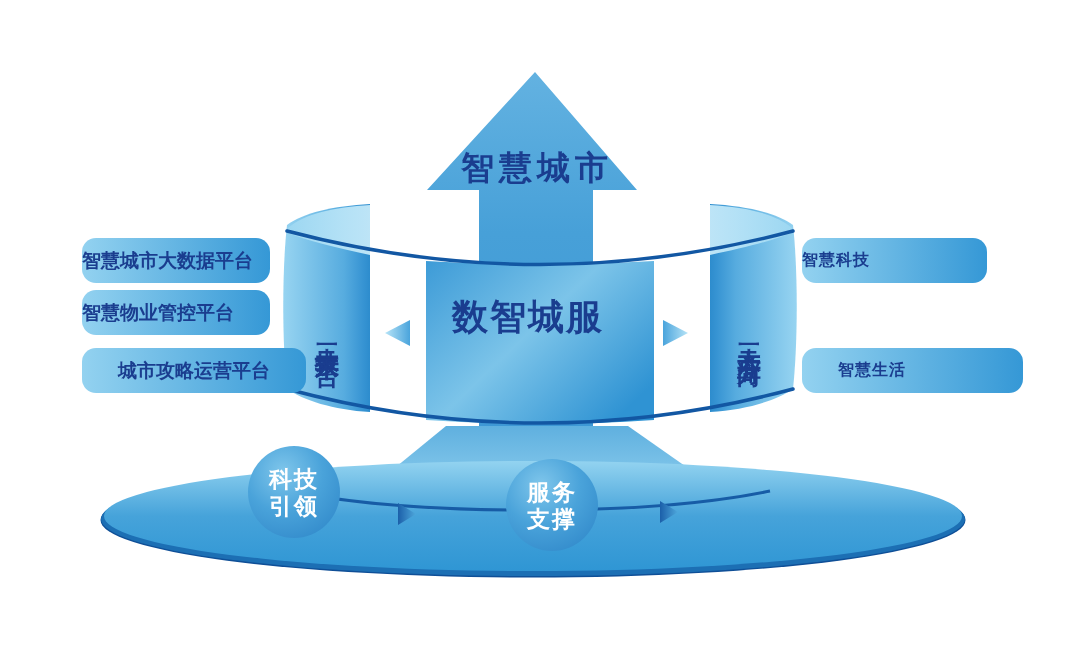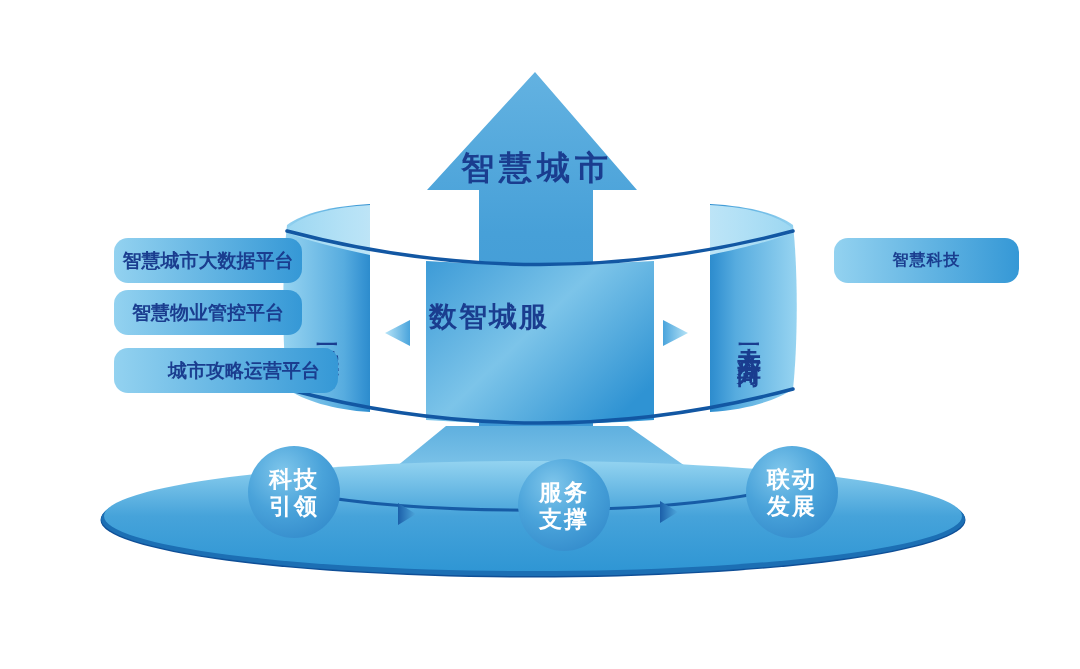--- a/index.html
+++ b/index.html
@@ -8,52 +8,52 @@
     background:#ffffff;
     font-family:"DejaVu Sans","Liberation Sans",sans-serif;
   }
   #shapes{position:absolute;left:0;top:0;}
   .txt{position:absolute;color:var(--navy_text,#1a3d8f);font-weight:bold;}
   .arrow-title{
     left:387px;top:146px;width:300px;text-align:center;
     font-size:33px;letter-spacing:5px;white-space:nowrap;
   }
   .center-title{
-    left:429px;top:296px;width:250px;
-    font-size:28px;line-height:42px;letter-spacing:2px;
+    left:403px;top:296px;width:250px;text-align:center;
+    font-size:36px;line-height:42px;letter-spacing:2px;
   }
   .vlabel{
     writing-mode:vertical-rl;text-orientation:upright;
     top:252px;height:168px;width:30px;font-size:24px;letter-spacing:4px;
     text-align:center;line-height:30px;
   }
   .vlabel.left{left:312px;}
   .vlabel.right{left:734px;}
   .pill{
     position:absolute;height:45px;border-radius:14px;
-    display:flex;align-items:center;justify-content:center;
+    display:flex;align-items:center;justify-content:flex-start;
     background:linear-gradient(90deg,var(--pill_light,#93d2f0),var(--pill_dark,#3598d6));
-    color:var(--navy_text,#1a3d8f);font-weight:bold;margin-left:32px;
+    color:var(--navy_text,#1a3d8f);font-weight:bold;
   }
   .pill.l{left:82px;width:188px;font-size:19px;}
   .pill.r{left:802px;width:185px;font-size:16px;letter-spacing:1px;}
   .row1{top:238px;} .row2{top:290px;} .row3{top:348px;padding-left:36px;}
   .sphere{
     position:absolute;width:92px;height:92px;border-radius:50%;
     background:radial-gradient(circle at 38% 28%,
       var(--sphere_light,#7fc6eb) 0%,
       var(--sphere_mid,#4aa3da) 45%,
       var(--sphere_dark,#2a82c6) 100%);
     display:flex;flex-direction:column;align-items:center;justify-content:center;
     color:var(--sphere_text,#ffffff);font-weight:bold;
     font-size:23px;line-height:27px;letter-spacing:2px;text-align:center;
     padding-top:2px;box-sizing:border-box;
   }
   .sphere.s1{left:248px;top:446px;}
-  .sphere.s2{left:518px;top:459px;}
+  .sphere.s2{left:506px;top:459px;}
   .sphere.s3{left:746px;top:446px;}
 </style>
 </head>
 <body>
 
 <div id="stage">
 
   <svg id="shapes" width="1080" height="669" viewBox="0 0 1080 669">
     <defs>
       <linearGradient id="gArrow" x1="0" y1="0" x2="0" y2="1">
@@ -151,27 +151,26 @@
   <div class="pill l row2">
     <span>智慧物业管控平台</span>
   </div>
   <div class="pill l row3">
     <span>城市攻略运营平台</span>
   </div>
 
   <div class="pill r row1">
     <span>智慧科技</span>
   </div>
+  <div class="pill r row3">
+    <span>智慧生活</span>
+  </div>
 
   <div class="sphere s1">
     <span>科技</span>
     <span>引领</span>
   </div>
   <div class="sphere s2">
     <span>服务</span>
     <span>支撑</span>
   </div>
-  <div class="sphere s3">
-    <span>联动</span>
-    <span>发展</span>
-  </div>
 
 </div>
 
 </body></html>

